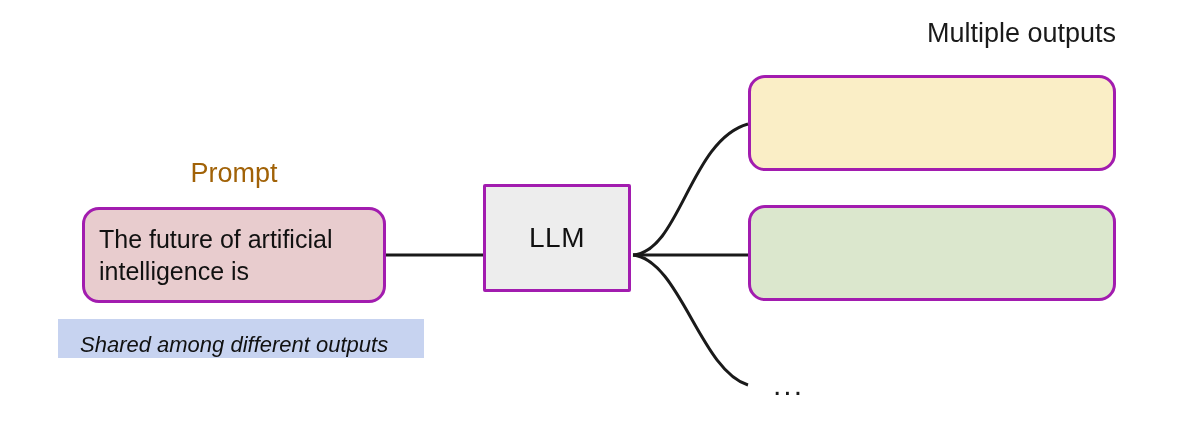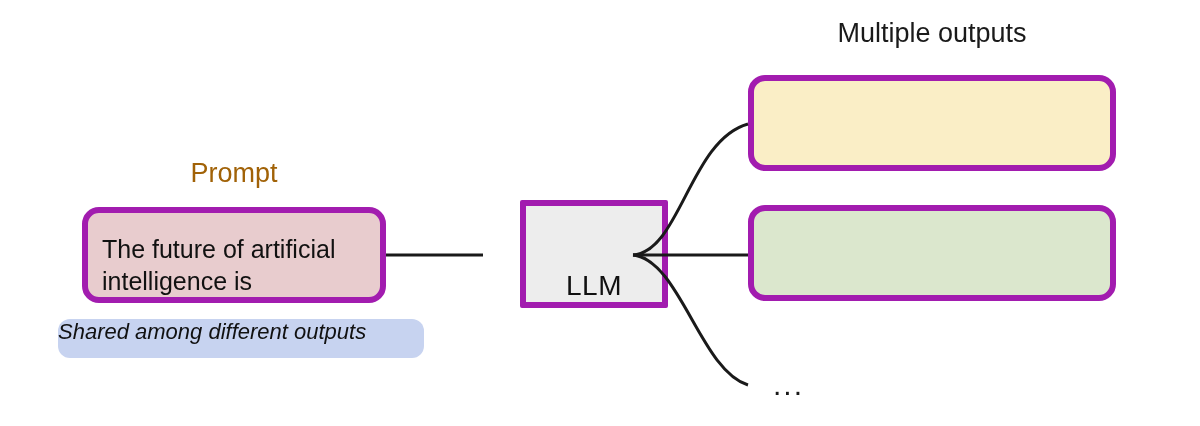--- a/index.html
+++ b/index.html
@@ -16,23 +16,23 @@
     width: 1200px;
     height: 426px;
     background: #ffffff;
     overflow: hidden;
   }
 
   
   .box {
     position: absolute;
     box-sizing: border-box;
-    border: 6px solid #a21caf;
+    border: 3px solid #a21caf;
     display: flex;
-    align-items: flex-end;
+    align-items: center;
   }
 
   
   #prompt-label {
     position: absolute;
     left: 82px;
     top: 160px;
     width: 304px;
     text-align: center;
     font-size: 27px;
@@ -59,55 +59,54 @@
 
   
   #shared-band {
     position: absolute;
     left: 58px;
     top: 319px;
     width: 366px;
     height: 39px;
     background: #c7d3f0;
     display: flex;
-    align-items: flex-start;
+    align-items: flex-end;
+    padding-left: 22px;
     box-sizing: border-box;
-    border-radius: 12px;
   }
   #shared-band-text {
     font-size: 22px;
     font-style: italic;
     color: #111111;
     white-space: nowrap;
   }
 
   
   #llm-box {
     left: 483px;
-    top: 200px;
+    top: 184px;
     width: 148px;
     height: 108px;
     background: #ededed;
     border-radius: 2px;
     justify-content: center;
-    margin-left: 37px;
   }
   #llm-text {
     font-size: 28px;
     color: #111111;
     letter-spacing: 0.5px;
   }
 
   
   #outputs-label {
     position: absolute;
     left: 748px;
     top: 20px;
     width: 368px;
-    text-align: center;
+    text-align: right;
     font-size: 27px;
     color: #1a1a1a;
     line-height: 1;
     white-space: nowrap;
   }
   #output-box-1 {
     left: 748px;
     top: 75px;
     width: 368px;
     height: 96px;

